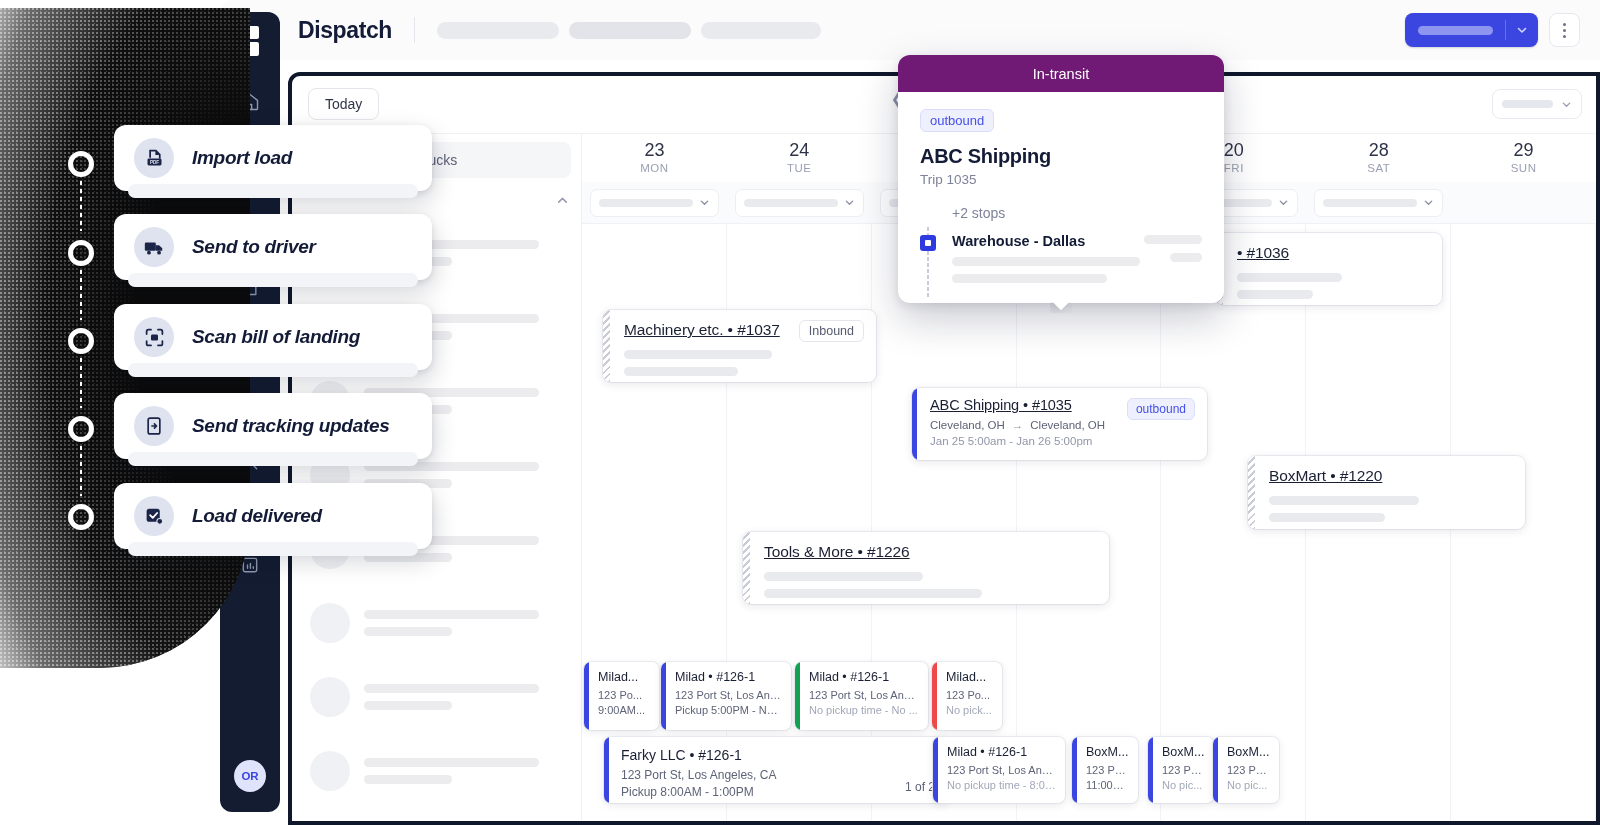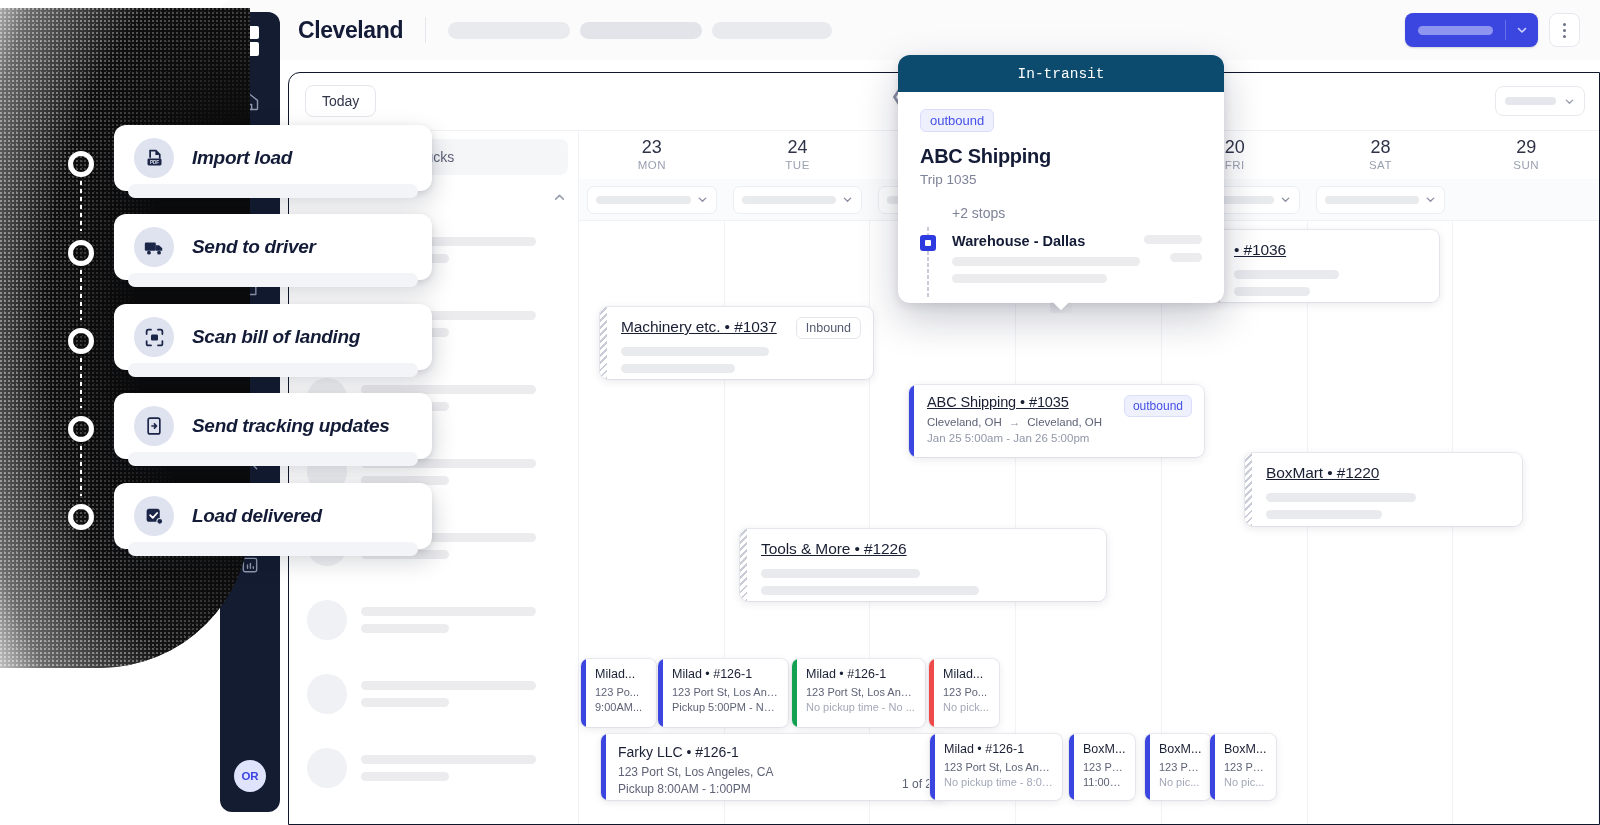--- a/index.html
+++ b/index.html
@@ -46,21 +46,21 @@
   .kebab {
     width: 31px; height: 34px; border: 1px solid #e6e8ee; border-radius: 8px;
     background: #fff; display: flex; flex-direction: column; align-items: center;
     justify-content: center; gap: 3px;
   }
   .kebab i { width: 3px; height: 3px; border-radius: 50%; background: #6b7186; display:block; }
 
   
   .panel {
     position: absolute; left: 68px; top: 72px; width: 1312px; height: 753px;
-    background: #fff; border: 1px solid #0f172a; border-top-left-radius: 12px;
+    background: #fff; border: 4px solid #0f172a; border-top-left-radius: 12px;
     overflow: hidden;
   }
   .panel-head { height: 58px; position: relative; border-bottom: 1px solid #f0f1f5; }
   .today-btn {
     position: absolute; left: 16px; top: 12px; height: 32px; padding: 0 16px;
     border: 1px solid #e4e6ec; border-radius: 8px; background: #fff;
     font-size: 14px; color: #303549; display: flex; align-items: center;
   }
   .date-nav {
     position: absolute; left: 50%; top: 14px; transform: translateX(-50%);
@@ -224,23 +224,23 @@
   .wf-label { font-size: 19px; font-weight: 600; color: #131b37; letter-spacing: -.3px; font-style: italic; }
 
   
   .popover {
     position: absolute; left: 898px; top: 55px; width: 326px; z-index: 20;
     background: #fff; border-radius: 12px;
     box-shadow: 0 16px 40px rgba(15,20,50,.22), 0 3px 10px rgba(15,20,50,.10);
     overflow: visible;
   }
   .pop-head {
-    background: #0c4a6e; color: #fff; height: 37px; border-radius: 12px 12px 0 0;
+    background: #701a75; color: #fff; height: 37px; border-radius: 12px 12px 0 0;
     display: flex; align-items: center; justify-content: center;
-    font-size: 14.5px; font-weight: 500; font-family: Liberation Mono, monospace;
+    font-size: 14.5px; font-weight: 500;
   }
   .pop-body { padding: 17px 22px 20px; position: relative; }
   .pop-badge {
     display: inline-block; background: #eef0fe; color: #4550e6; border: 1px solid #d9ddfb;
     font-size: 13px; border-radius: 6px; padding: 3px 9px;
   }
   .pop-title { font-size: 20px; font-weight: 700; color: #131b37; margin-top: 13px; letter-spacing: -.3px;}
   .pop-trip { font-size: 13.5px; color: #7d8398; margin-top: 4px; }
   .stops { margin-top: 18px; position: relative; }
   .stop { position: relative; padding-left: 32px; }
@@ -272,21 +272,21 @@
   svg { display: block; }
 </style>
 </head>
 <body>
 
 <div id="root">
 
   <div class="app-window">
 
     <div class="topbar">
-      <div class="app-title">Cleveland</div>
+      <div class="app-title">Dispatch</div>
       <div class="title-divider"></div>
       <div class="crumbs">
         <div class="sk-pill"></div>
         <div class="sk-pill"></div>
         <div class="sk-pill"></div>
       </div>
       <div class="topbar-right">
         <div class="primary-split">
           <div class="ps-main">
               <div class="bar"></div>

